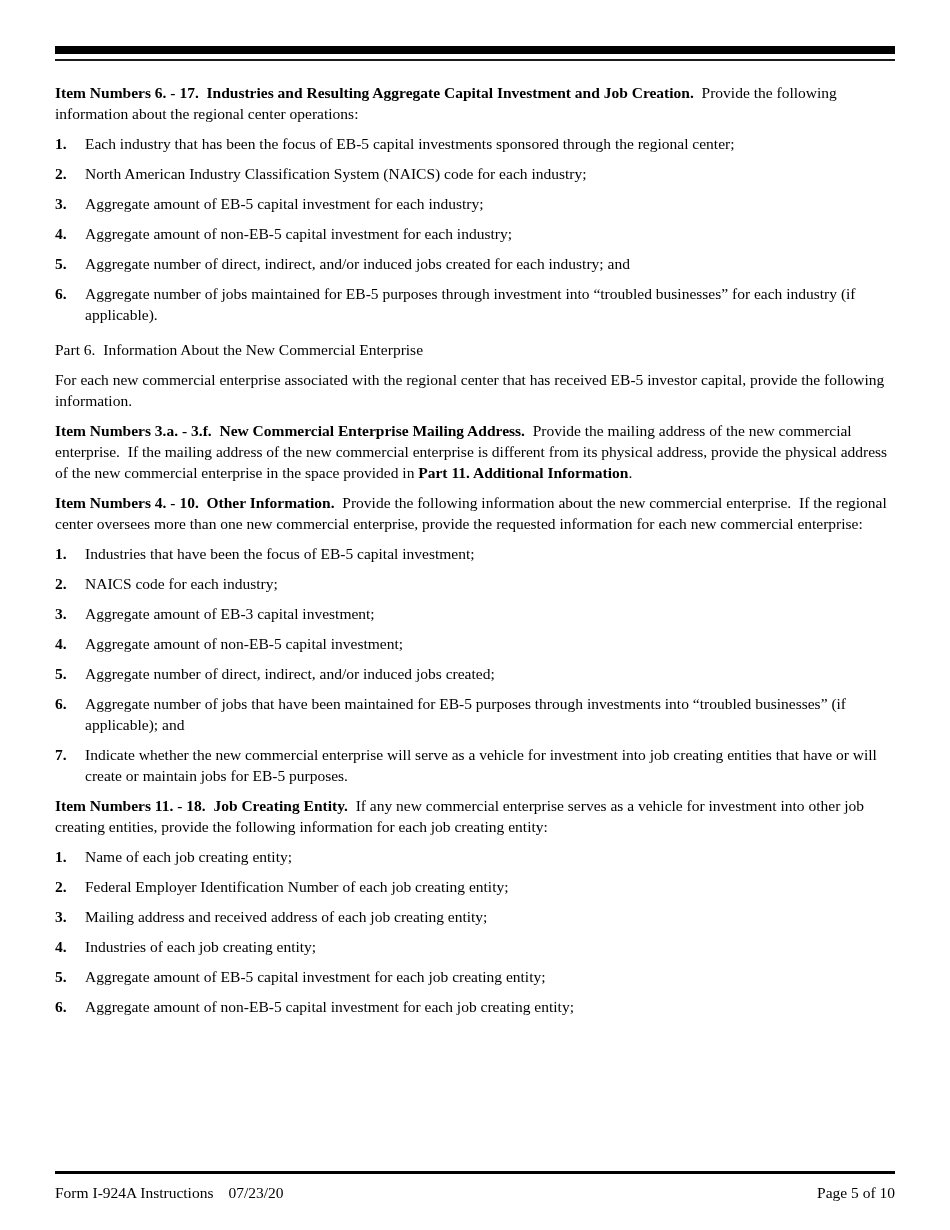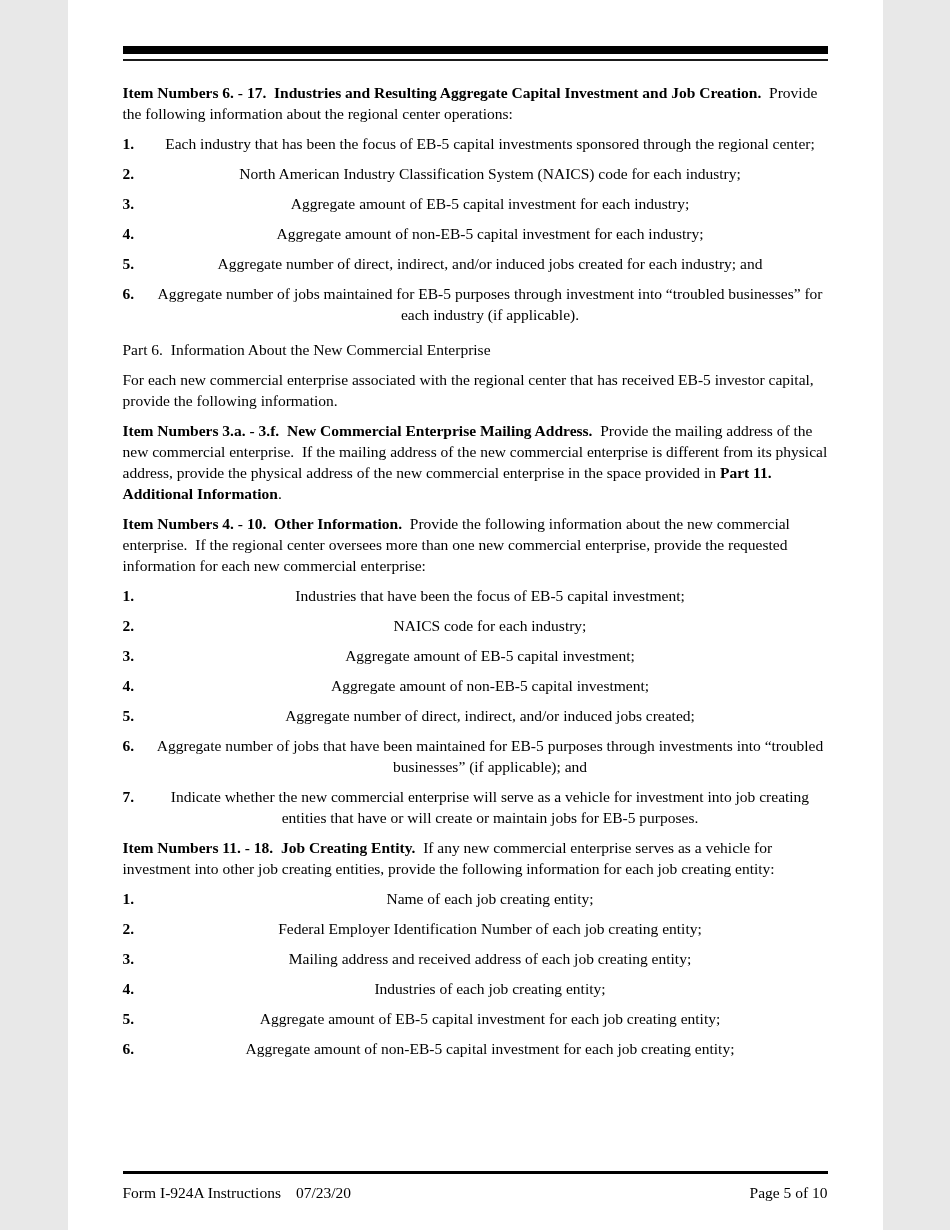--- a/index.html
+++ b/index.html
@@ -1,18 +1,18 @@
 <!DOCTYPE html>
 <html><head>
 <meta charset="utf-8">
 <style>
   html, body { margin: 0; padding: 0; background: #e8e8e8; }
   .page {
     position: relative;
-    width: 815px;
+    width: 950px;
     height: 1230px;
     margin: 0 auto;
     background: #ffffff;
     font-family: "Liberation Serif", "DejaVu Serif", serif;
     font-size: 15.5px;
     line-height: 21px;
     color: #000000;
     overflow: hidden;
   }
   .rule-thick {
@@ -35,21 +35,21 @@
   .para b { font-weight: bold; }
   .part-heading {
     font-size: 15.5px;
     font-weight: normal;
     margin: 14px 0 9px 0;
     line-height: 21px;
   }
   .nlist { margin: 0; }
   .li { display: flex; margin: 0 0 9px 0; }
   .li .num { flex: 0 0 30px; width: 30px; font-weight: bold; }
-  .li .txt { flex: 1; text-align: center; }
+  .li .txt { flex: 1; }
   .footer {
     position: absolute;
     left: 55px; right: 55px; top: 1171px;
     border-top: 3px solid #000000;
     padding-top: 8px;
     display: flex;
     justify-content: space-between;
     font-size: 15.5px;
   }
   .footer .f-date { margin-left: 15px; margin-top: 48px; }
@@ -107,21 +107,21 @@
       <div class="li">
           <span class="num">1.</span>
           <span class="txt">Industries that have been the focus of EB-5 capital investment;</span>
         </div>
       <div class="li">
           <span class="num">2.</span>
           <span class="txt">NAICS code for each industry;</span>
         </div>
       <div class="li">
           <span class="num">3.</span>
-          <span class="txt">Aggregate amount of EB-5 capital investment;</span>
+          <span class="txt">Aggregate amount of EB-3 capital investment;</span>
         </div>
       <div class="li">
           <span class="num">4.</span>
           <span class="txt">Aggregate amount of non-EB-5 capital investment;</span>
         </div>
       <div class="li">
           <span class="num">5.</span>
           <span class="txt">Aggregate number of direct, indirect, and/or induced jobs created;</span>
         </div>
       <div class="li">

